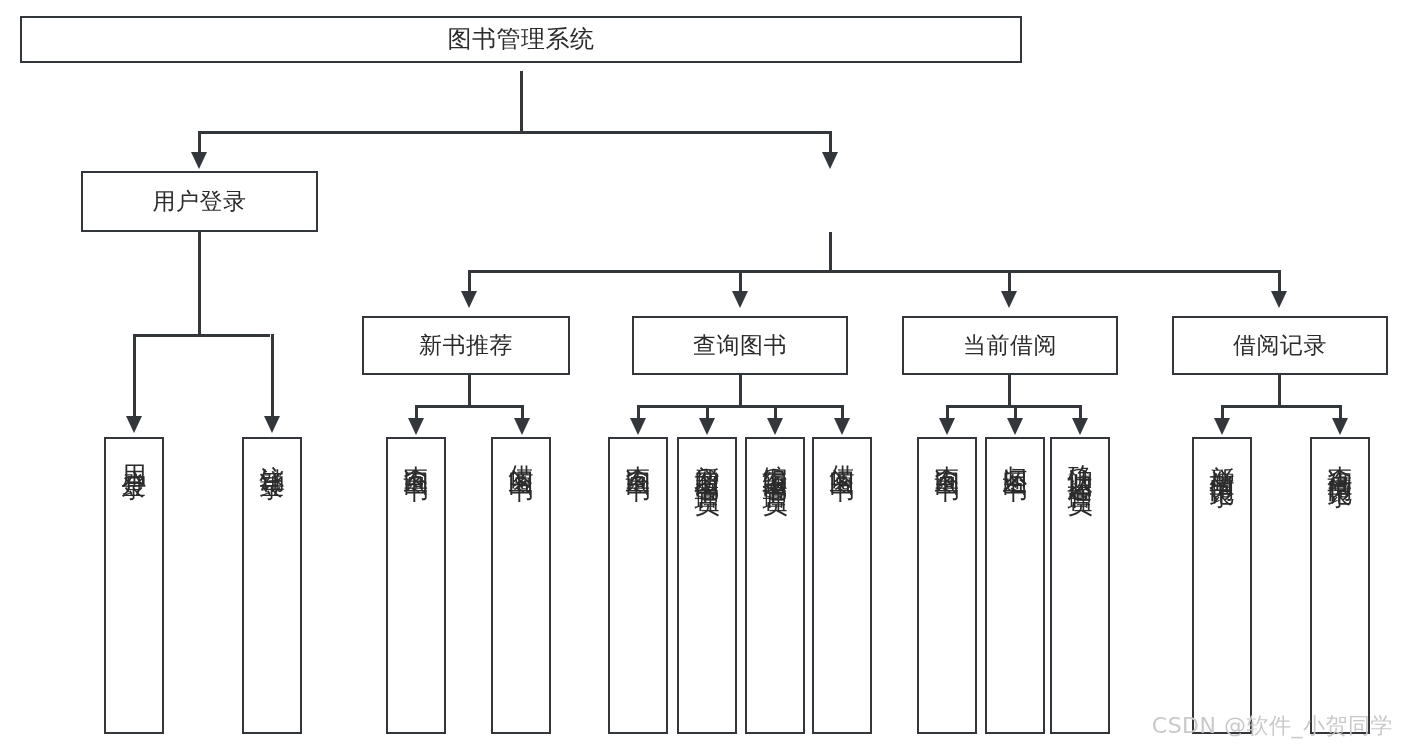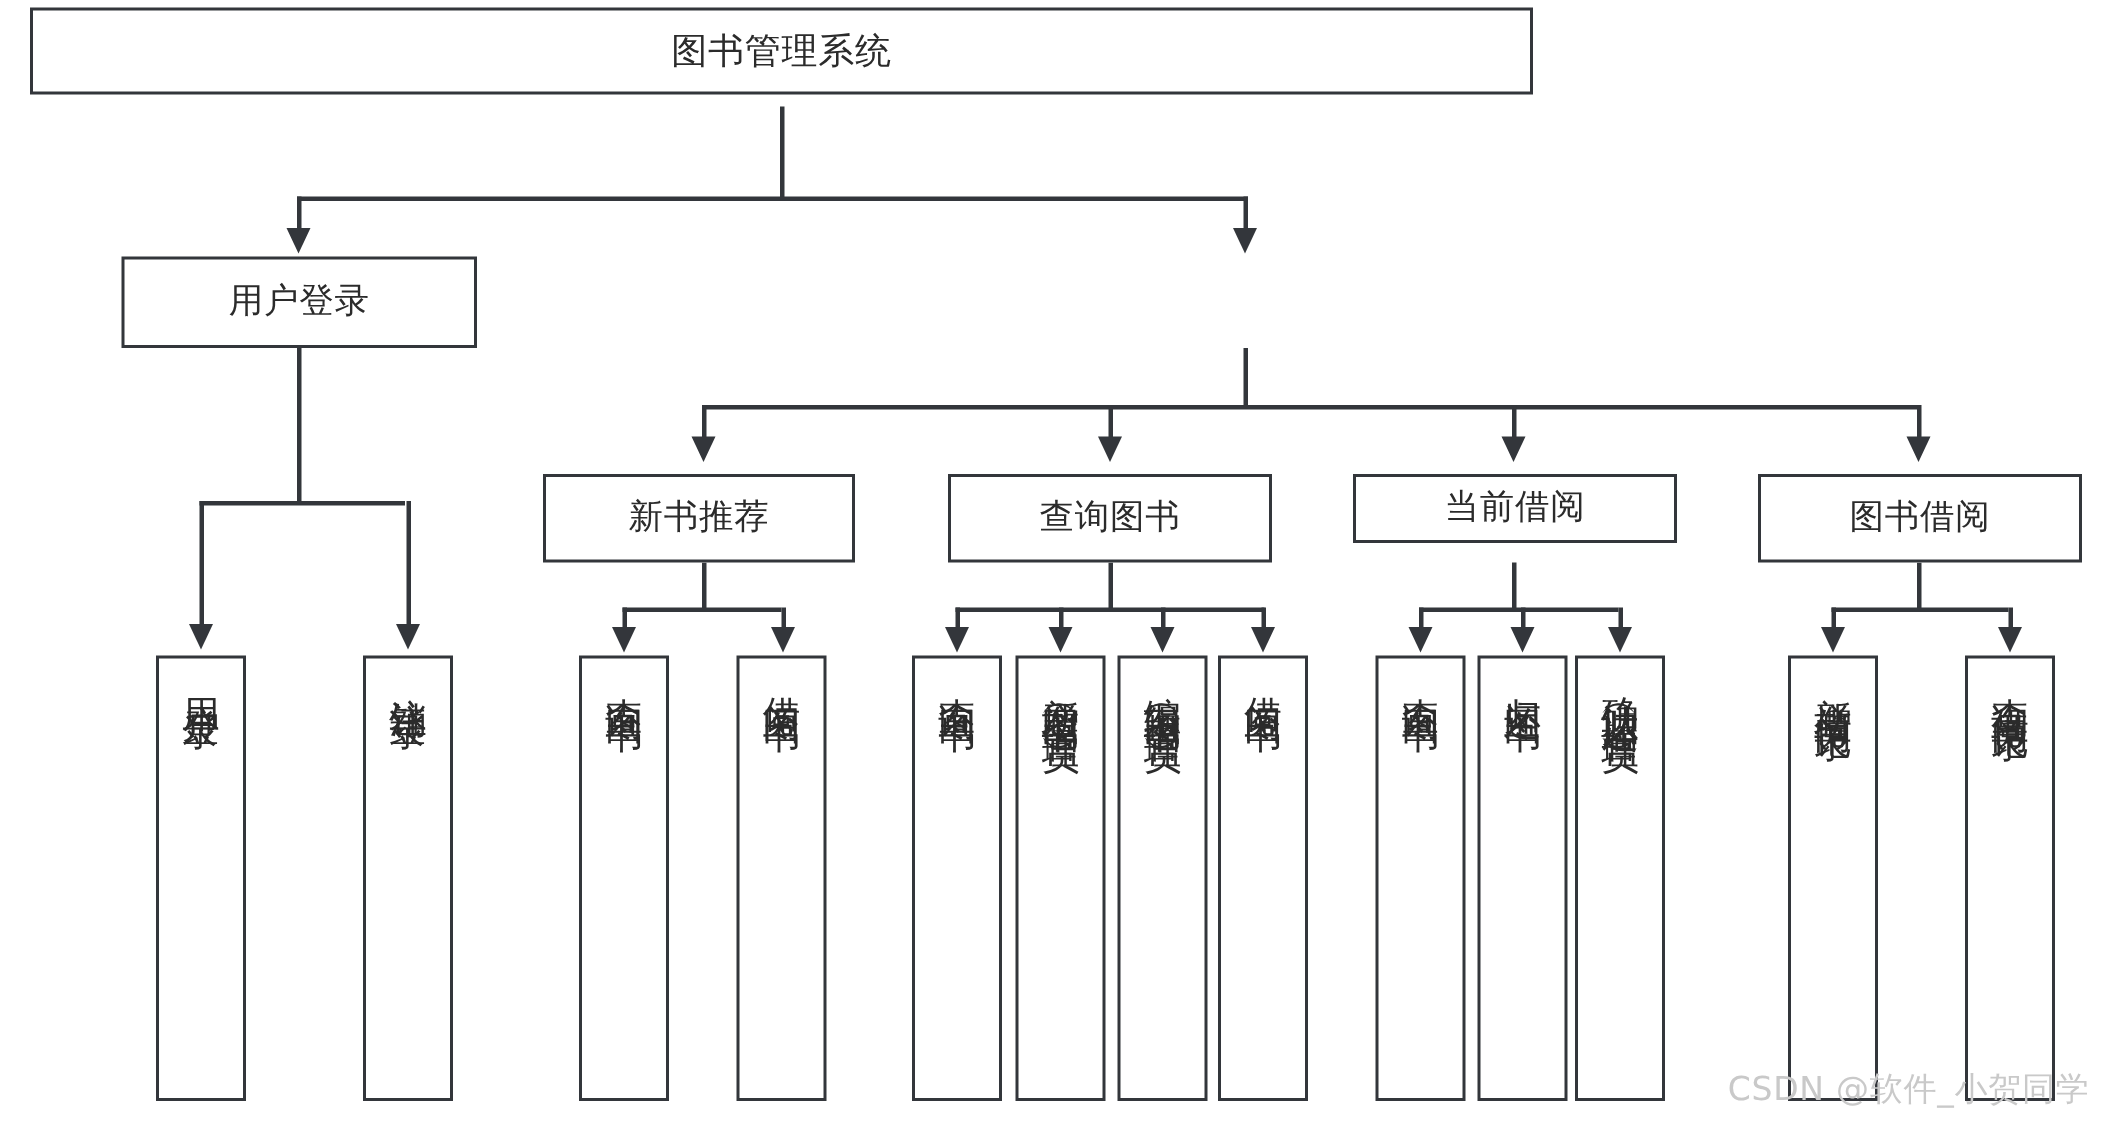--- a/index.html
+++ b/index.html
@@ -82,21 +82,21 @@
     letter-spacing: 0.5px;
     white-space: nowrap;
     z-index: 5;
   }
 </style>
 </head>
 <body>
 
 <div id="canvas">
 
-  <div class="node horiz title" style="left:20px; top:5px; width:1002px; height:58px;">
+  <div class="node horiz title" style="left:20px; top:16px; width:1002px; height:47px;">
     <span class="label">图书管理系统</span>
   </div>
 
   <div class="vline" style="left:520px; top:71px; height:62px;"></div>
 
   <div class="hline" style="left:198px; top:131px; width:634px;"></div>
 
   <div class="vline" style="left:198px; top:131px; height:25px;"></div>
   <div class="arrow" style="left:191px; top:152px;"></div>
   <div class="vline" style="left:829px; top:131px; height:25px;"></div>
@@ -123,25 +123,25 @@
   <div class="arrow" style="left:1001px; top:291px;"></div>
   <div class="vline" style="left:1278px; top:270px; height:24px;"></div>
   <div class="arrow" style="left:1271px; top:291px;"></div>
 
   <div class="node horiz" style="left:362px; top:316px; width:208px; height:59px;">
     <span class="label">新书推荐</span>
   </div>
   <div class="node horiz" style="left:632px; top:316px; width:216px; height:59px;">
     <span class="label">查询图书</span>
   </div>
-  <div class="node horiz" style="left:902px; top:316px; width:216px; height:46px;">
+  <div class="node horiz" style="left:902px; top:316px; width:216px; height:59px;">
     <span class="label">当前借阅</span>
   </div>
   <div class="node horiz" style="left:1172px; top:316px; width:216px; height:59px;">
-    <span class="label">图书借阅</span>
+    <span class="label">借阅记录</span>
   </div>
 
   <div class="vline" style="left:468px; top:375px; height:32px;"></div>
   <div class="hline" style="left:415px; top:405px; width:106px;"></div>
   <div class="vline" style="left:415px; top:405px; height:15px;"></div>
   <div class="arrow" style="left:408px; top:418px;"></div>
   <div class="vline" style="left:521px; top:405px; height:15px;"></div>
   <div class="arrow" style="left:514px; top:418px;"></div>
 
   <div class="vline" style="left:739px; top:375px; height:32px;"></div>

